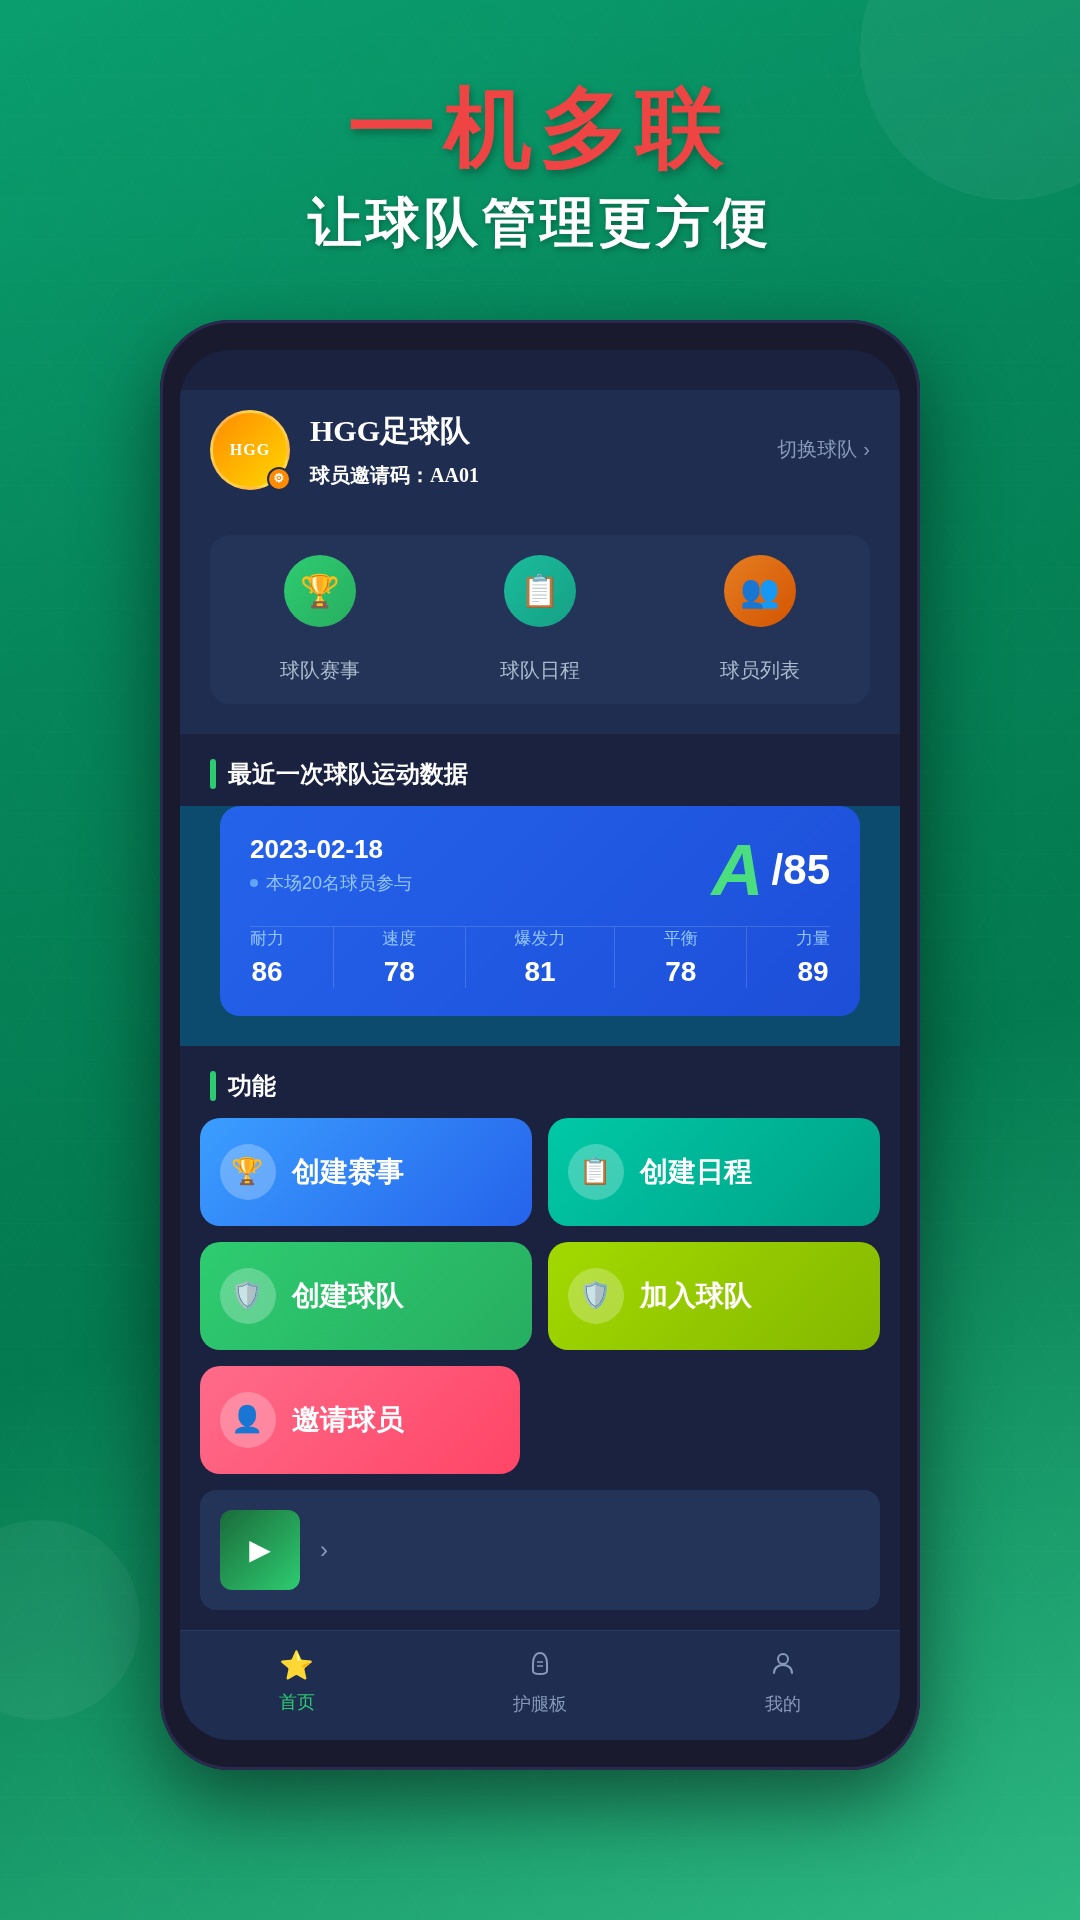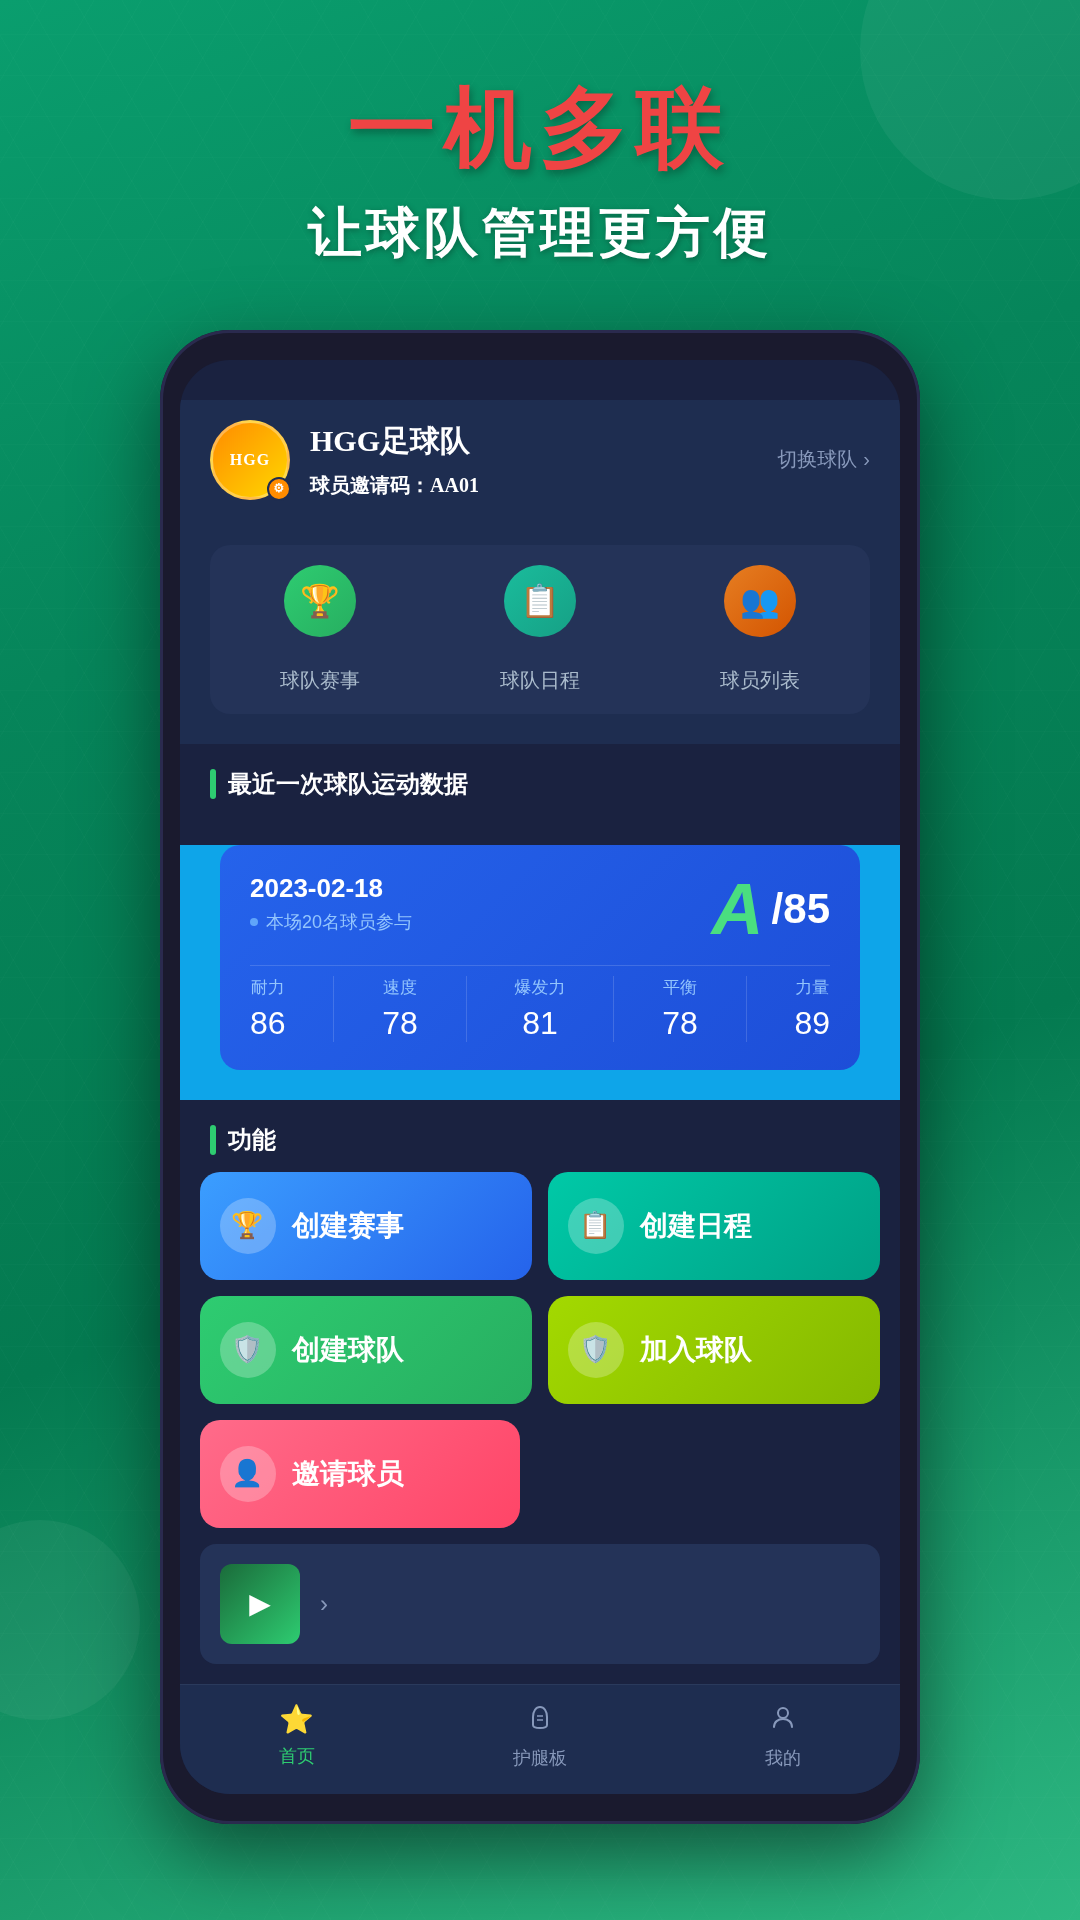--- a/index.html
+++ b/index.html
@@ -39,21 +39,21 @@
       text-shadow: 2px 4px 8px rgba(0,0,0,0.3);
       letter-spacing: 8px;
       line-height: 1.1;
     }
 
     .banner-subtitle {
       font-size: 54px;
       font-weight: 700;
       color: #ffffff;
       text-shadow: 1px 2px 6px rgba(0,0,0,0.3);
-      margin-top: 20px;
+      margin-top: 10px;
       letter-spacing: 4px;
     }
 
     
     .phone-wrapper {
       position: relative;
       z-index: 3;
       margin: 60px auto 0;
       width: 760px;
     }
@@ -289,36 +289,36 @@
     .grade-score {
       font-size: 42px;
       font-weight: 700;
       color: #ffffff;
     }
 
     .stats-metrics {
       display: flex;
       justify-content: space-between;
       border-top: 1px solid rgba(255,255,255,0.15);
-      padding-top: 10px;
+      padding-top: 0;
     }
 
     .metric-item {
       text-align: center;
     }
 
     .metric-label {
       font-size: 17px;
       color: #93c5fd;
       margin-bottom: 6px;
     }
 
     .metric-value {
-      font-size: 32px;
-      font-weight: 400;
+      font-size: 28px;
+      font-weight: 700;
       color: #ffffff;
     }
 
     .metric-divider {
       width: 1px;
       background: rgba(255,255,255,0.15);
     }
 
     
     .functions-grid {
@@ -513,21 +513,21 @@
           </div>
 
         </div>
       </div>
 
       <div class="section-title">
         <div class="section-bar"></div>
         <span>最近一次球队运动数据</span>
       </div>
 
-      <div style="background:#0ea5e9; padding: 0 20px 10px; margin-top: 29px;">
+      <div style="background:#0c4a6e; padding: 0 20px 10px;">
         <div class="stats-card">
           <div class="stats-header">
             <div>
               <div class="stats-date">2023-02-18</div>
               <div class="stats-participants">
                 <div class="stats-dot"></div>
                 <span>本场20名球员参与</span>
               </div>
             </div>
             <div class="stats-grade">

